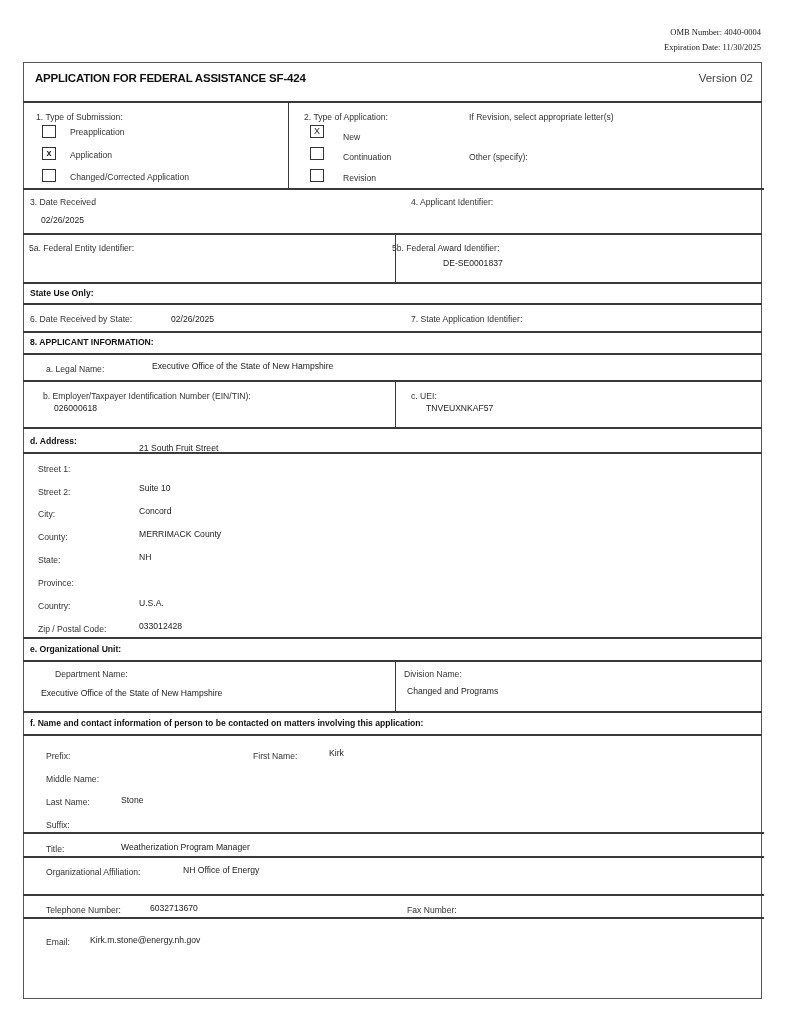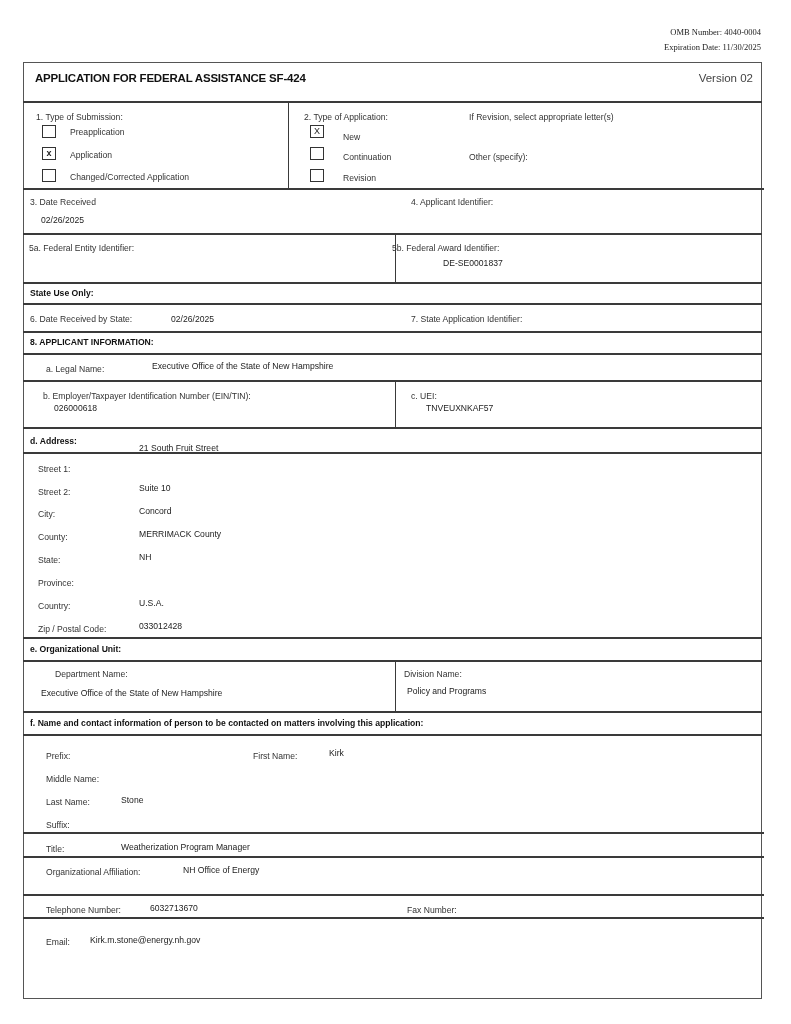--- a/index.html
+++ b/index.html
@@ -126,21 +126,21 @@
 <div class="abs val" style="left:139px; top:598px;">U.S.A.</div>
 
 <div class="abs lbl" style="left:38px; top:624px;">Zip / Postal Code:</div>
 <div class="abs val" style="left:139px; top:621px;">033012428</div>
 
 <div class="abs sec" style="left:30px; top:644px;">e. Organizational Unit:</div>
 
 <div class="abs lbl" style="left:30px; top:669px;margin-left:25px;">Department Name:</div>
 <div class="abs val" style="left:41px; top:688px;">Executive Office of the State of New Hampshire</div>
 <div class="abs lbl" style="left:404px; top:669px;">Division Name:</div>
-<div class="abs val" style="left:407px; top:686px;">Policy and Programs</div>
+<div class="abs val" style="left:407px; top:686px;">Changed and Programs</div>
 
 <div class="abs sec" style="left:30px; top:718px;">f. Name and contact information of person to be contacted on matters involving this application:</div>
 
 <div class="abs lbl" style="left:46px; top:751px;">Prefix:</div>
 <div class="abs lbl" style="left:253px; top:751px;">First Name:</div>
 <div class="abs val" style="left:329px; top:748px;">Kirk</div>
 
 <div class="abs lbl" style="left:46px; top:774px;">Middle Name:</div>
 
 <div class="abs lbl" style="left:46px; top:797px;">Last Name:</div>

